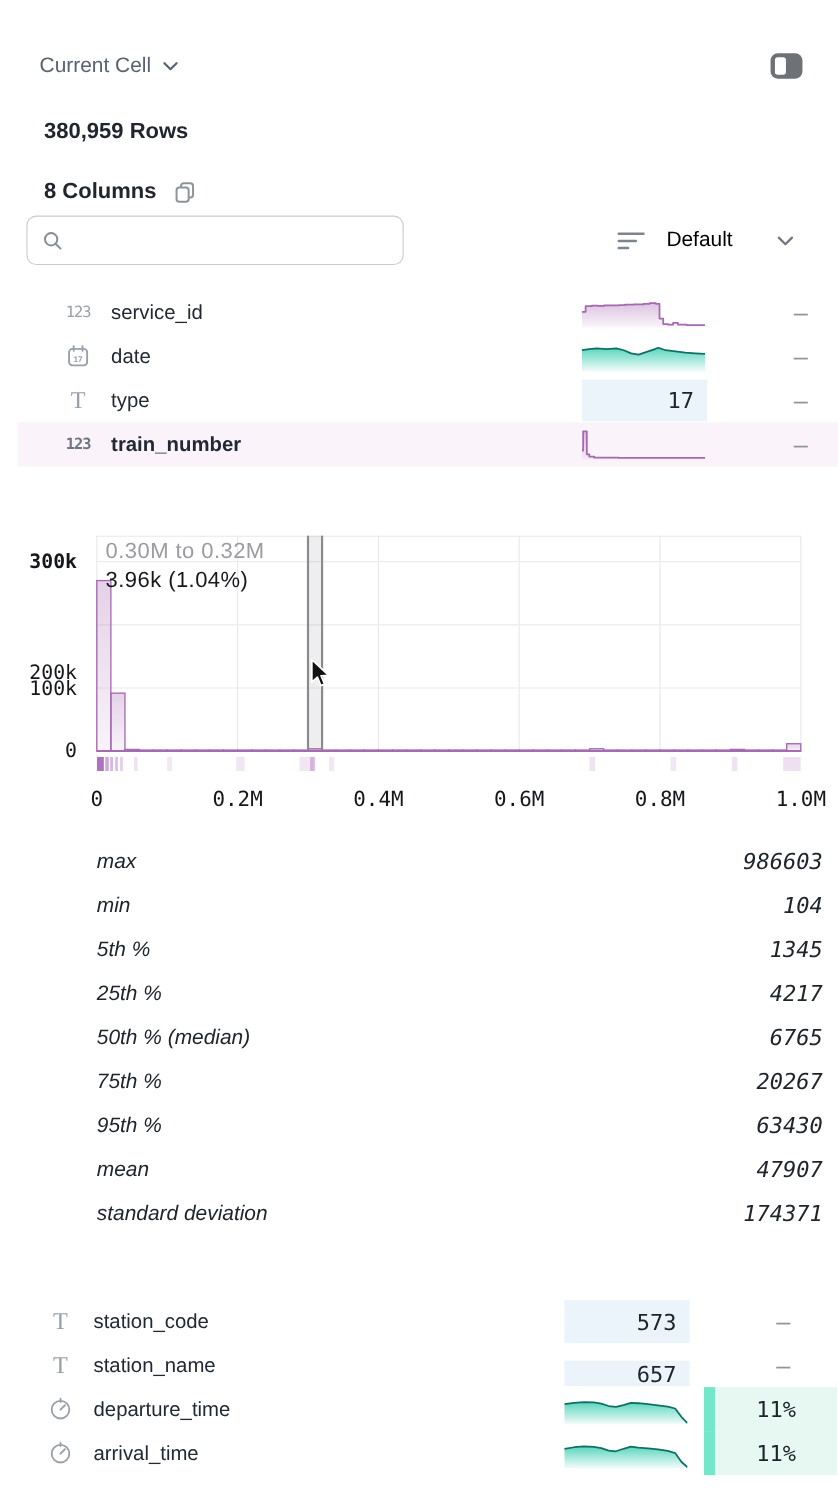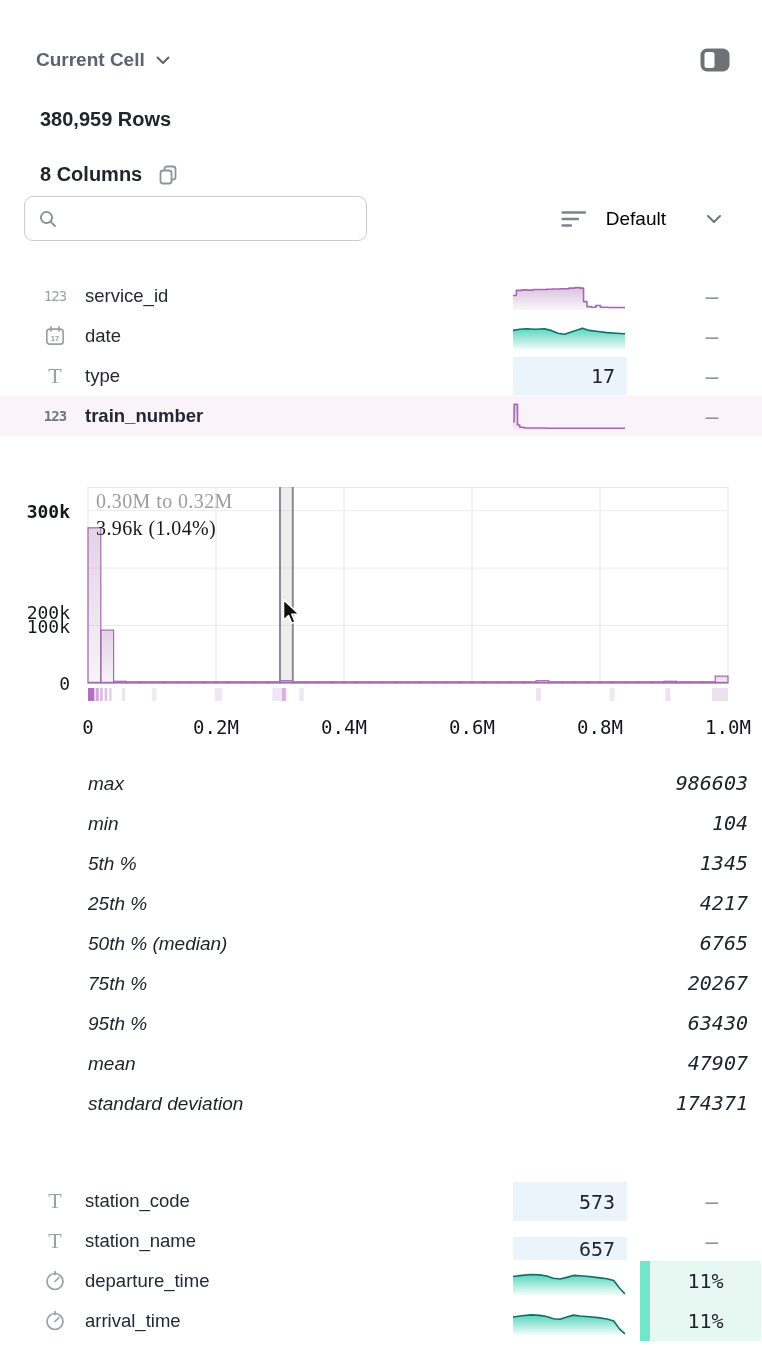--- a/index.html
+++ b/index.html
@@ -3,42 +3,42 @@
 <meta charset="utf-8">
 <style>
   html,body{margin:0;padding:0;background:#fff;}
   .page{position:relative;width:762px;height:1369px;background:#fff;overflow:hidden;
         font-family:"Liberation Sans",sans-serif;color:#20252d;}
 
   
   .hdr{position:absolute;top:44px;left:36px;right:32px;height:32px;
        display:flex;justify-content:space-between;align-items:center;}
   .hdr-left{display:flex;align-items:center;gap:11px;cursor:pointer;}
-  .hdr-title{font-size:19px;font-weight:700;color:#5b6270;}
+  .hdr-title{font-size:19px;font-weight:400;color:#5b6270;}
   .panel-btn{border:none;background:none;padding:0;cursor:pointer;line-height:0;}
 
   
   .meta{position:absolute;top:100px;left:40px;}
   .meta-line{font-size:20px;font-weight:700;color:#21262e;line-height:39px;}
   .withcopy{display:flex;align-items:center;gap:15px;margin-top:16px;}
   .copy-btn{border:none;background:none;padding:0;cursor:pointer;line-height:0;}
 
   
   .toolbar{position:absolute;top:196px;left:24px;right:40px;height:45px;
            display:flex;justify-content:space-between;align-items:center;}
   .search{width:343px;height:45px;border:1px solid #c9cbd2;border-radius:9px;background:#fff;
           display:flex;align-items:center;gap:9px;padding:0 13px;box-sizing:border-box;}
   .search input{border:none;outline:none;flex:1;font-size:17px;font-family:inherit;background:transparent;}
   .sort{display:flex;align-items:center;cursor:pointer;}
   .sort-label{font-size:19px;color:#000000;margin-left:19px;}
   .sort .chev{margin-left:40px;}
 
   
   .collist{position:absolute;left:0;right:0;}
-  .collist.top{top:276px;}
+  .collist.top{top:264px;padding-left:16px;}
   .collist.bottom{top:1181px;}
   .crow{position:relative;height:40px;}
   .crow.selected{background:#faf3fa;}
   .cicon{position:absolute;left:37px;top:0;width:36px;height:40px;
          display:flex;align-items:center;justify-content:center;}
   .cicon.num{font-family:"DejaVu Sans Mono",monospace;font-size:14px;letter-spacing:-1px;color:#99a0aa;}
   .crow.selected .cicon.num{color:#6e7683;font-weight:700;}
   .cicon.ttype{font-family:"Liberation Serif",serif;font-size:22px;color:#99a0aa;}
   .clabel{position:absolute;left:85px;top:0;line-height:40px;font-size:18.5px;color:#232934;}
   .crow.selected .clabel{font-weight:700;}
@@ -54,21 +54,21 @@
   .pct{position:absolute;left:640px;top:0;bottom:0;width:121px;background:#e7f8f2;
        border-left:10px solid #74e7ca;box-sizing:border-box;
        display:flex;align-items:center;justify-content:center;
        font-family:"DejaVu Sans Mono",monospace;font-size:20px;color:#20252d;}
 
   
   .chart{position:absolute;top:487px;left:0;width:762px;height:268px;}
   .ylabels{position:absolute;left:0;top:0;width:70px;height:196px;}
   .ylabels span{position:absolute;right:0;transform:translateY(-50%);
                 font-family:"DejaVu Sans Mono",monospace;font-size:18px;color:#15171c;}
-  .plot{position:absolute;left:88px;top:0;width:640px;height:196px;font-family:Liberation Serif, serif;}
+  .plot{position:absolute;left:88px;top:0;width:640px;height:196px;}
   .tooltip{position:absolute;left:8px;top:1px;pointer-events:none;}
   .tt1{font-size:20px;line-height:27px;color:#9b9ba1;letter-spacing:.4px;}
   .tt2{font-size:20px;line-height:27px;color:#17181c;letter-spacing:.4px;}
   .cursor{position:absolute;left:194px;top:112px;}
   .rug{position:absolute;left:88px;top:201px;line-height:0;}
   .xlabels{position:absolute;left:88px;top:229px;width:640px;height:26px;}
   .xlabels span{position:absolute;top:0;transform:translateX(-50%);
                 font-family:"DejaVu Sans Mono",monospace;font-size:19px;color:#15171c;}
 
   

